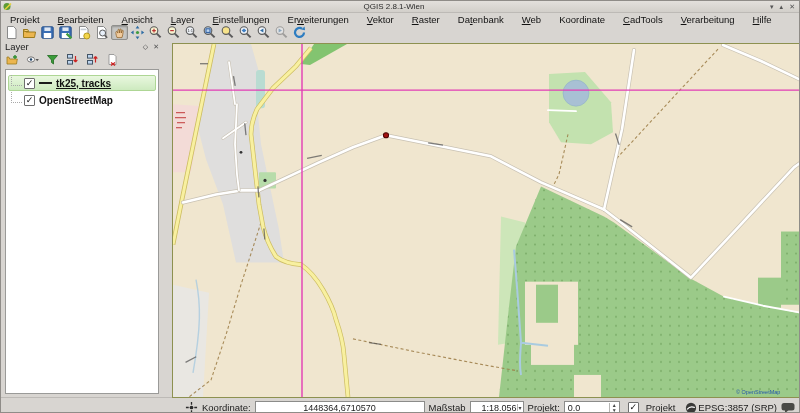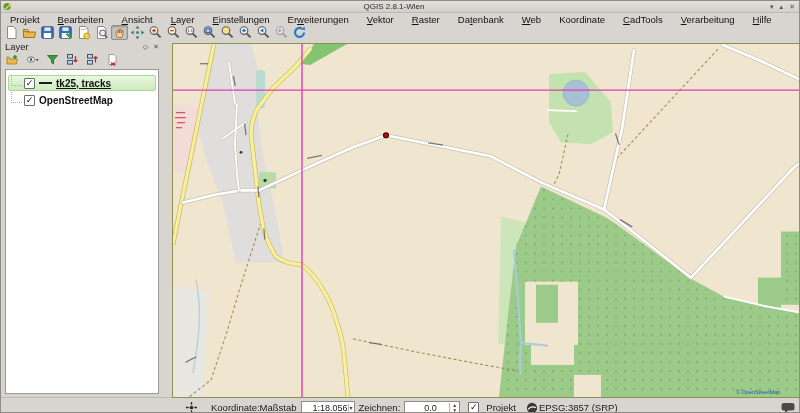--- a/index.html
+++ b/index.html
@@ -47,21 +47,21 @@
   .canvas-wrap{position:absolute;left:171px;top:3px;width:627px;height:353px;border:1px solid #8d9150;background:#f0e6cf;}
   .canvas-wrap svg{display:block;}
   
   .statusbar{height:19px;display:flex;align-items:center;background:#d8d5d1;border-top:1px solid #bdbab6;font-size:9.5px;}
   .sb-label{white-space:nowrap;color:#1a1a1a;}
   .sb-input{width:168px;height:12px;background:#fff;border:1px solid #8c8c8a;font-size:9px;text-align:center;line-height:12px;color:#222;margin:0 4px;}
   .sb-combo{width:52px;height:12px;background:#fff;border:1px solid #8c8c8a;display:flex;align-items:center;margin:0 4px;}
   .sb-combo .val{flex:1;font-size:9px;padding-left:11px;}
   .sb-combo .arrow{width:10px;border-left:1px solid #b5b5b3;font-size:6px;text-align:center;color:#444;}
   .sb-spin{width:54px;height:12px;background:#fff;border:1px solid #8c8c8a;display:flex;align-items:center;margin:0 4px;}
-  .sb-spin .val{flex:1;font-size:9px;padding-left:19px;}
+  .sb-spin .val{flex:1;font-size:9px;padding-left:3px;}
   .sb-spin .arrows{width:9px;border-left:1px solid #b5b5b3;display:flex;flex-direction:column;font-size:5px;line-height:5px;text-align:center;color:#444;}
   .sb-check{display:flex;align-items:center;gap:3px;margin:0 4px;}
   .crs{display:flex;align-items:center;gap:1px;margin-left:6px;}
   .map-label-mark{fill:#555;opacity:.75;}
 </style>
 </head>
 <body>
 
 <div class="titlebar">
   <svg class="appicon" viewBox="0 0 9 9">
@@ -428,27 +428,28 @@
       <text x="563" y="349" font-size="5.5" fill="#2255aa" font-family="Liberation Sans, sans-serif">© OpenStreetMap</text>
     </svg>
   </div>
 </div>
 
 <div class="statusbar">
   <svg width="13" height="13" viewBox="0 0 14 14" style="margin-left:184px;flex:none">
     <circle cx="7" cy="7" r="2" fill="#2b2b2b"></circle>
     <path d="M7 1v3M7 10v3M1 7h3M10 7h3" stroke="#2b2b2b" stroke-width="1.4"></path>
   </svg>
-  <span class="sb-label" style="margin-left:13px">Koordinate:</span>
+  <span class="sb-label" style="margin-left:4px">Koordinate:</span>
+  <div class="sb-input">1448364,6710570</div>
   <span class="sb-label">Maßstab</span>
   <div class="sb-combo">
     <span class="val">1:18.056</span>
     <span class="arrow">▾</span>
   </div>
-  <span class="sb-label">Zeichnen:</span>
+  <span class="sb-label">Projekt:</span>
   <div class="sb-spin">
     <span class="val">0.0</span>
     <span class="arrows">
         <span>▲</span>
         <span>▼</span>
       </span>
   </div>
   <span class="sb-check">
     <span class="cbx" id="rendercbx">✓</span>
     <span class="sb-label">Projekt</span>

